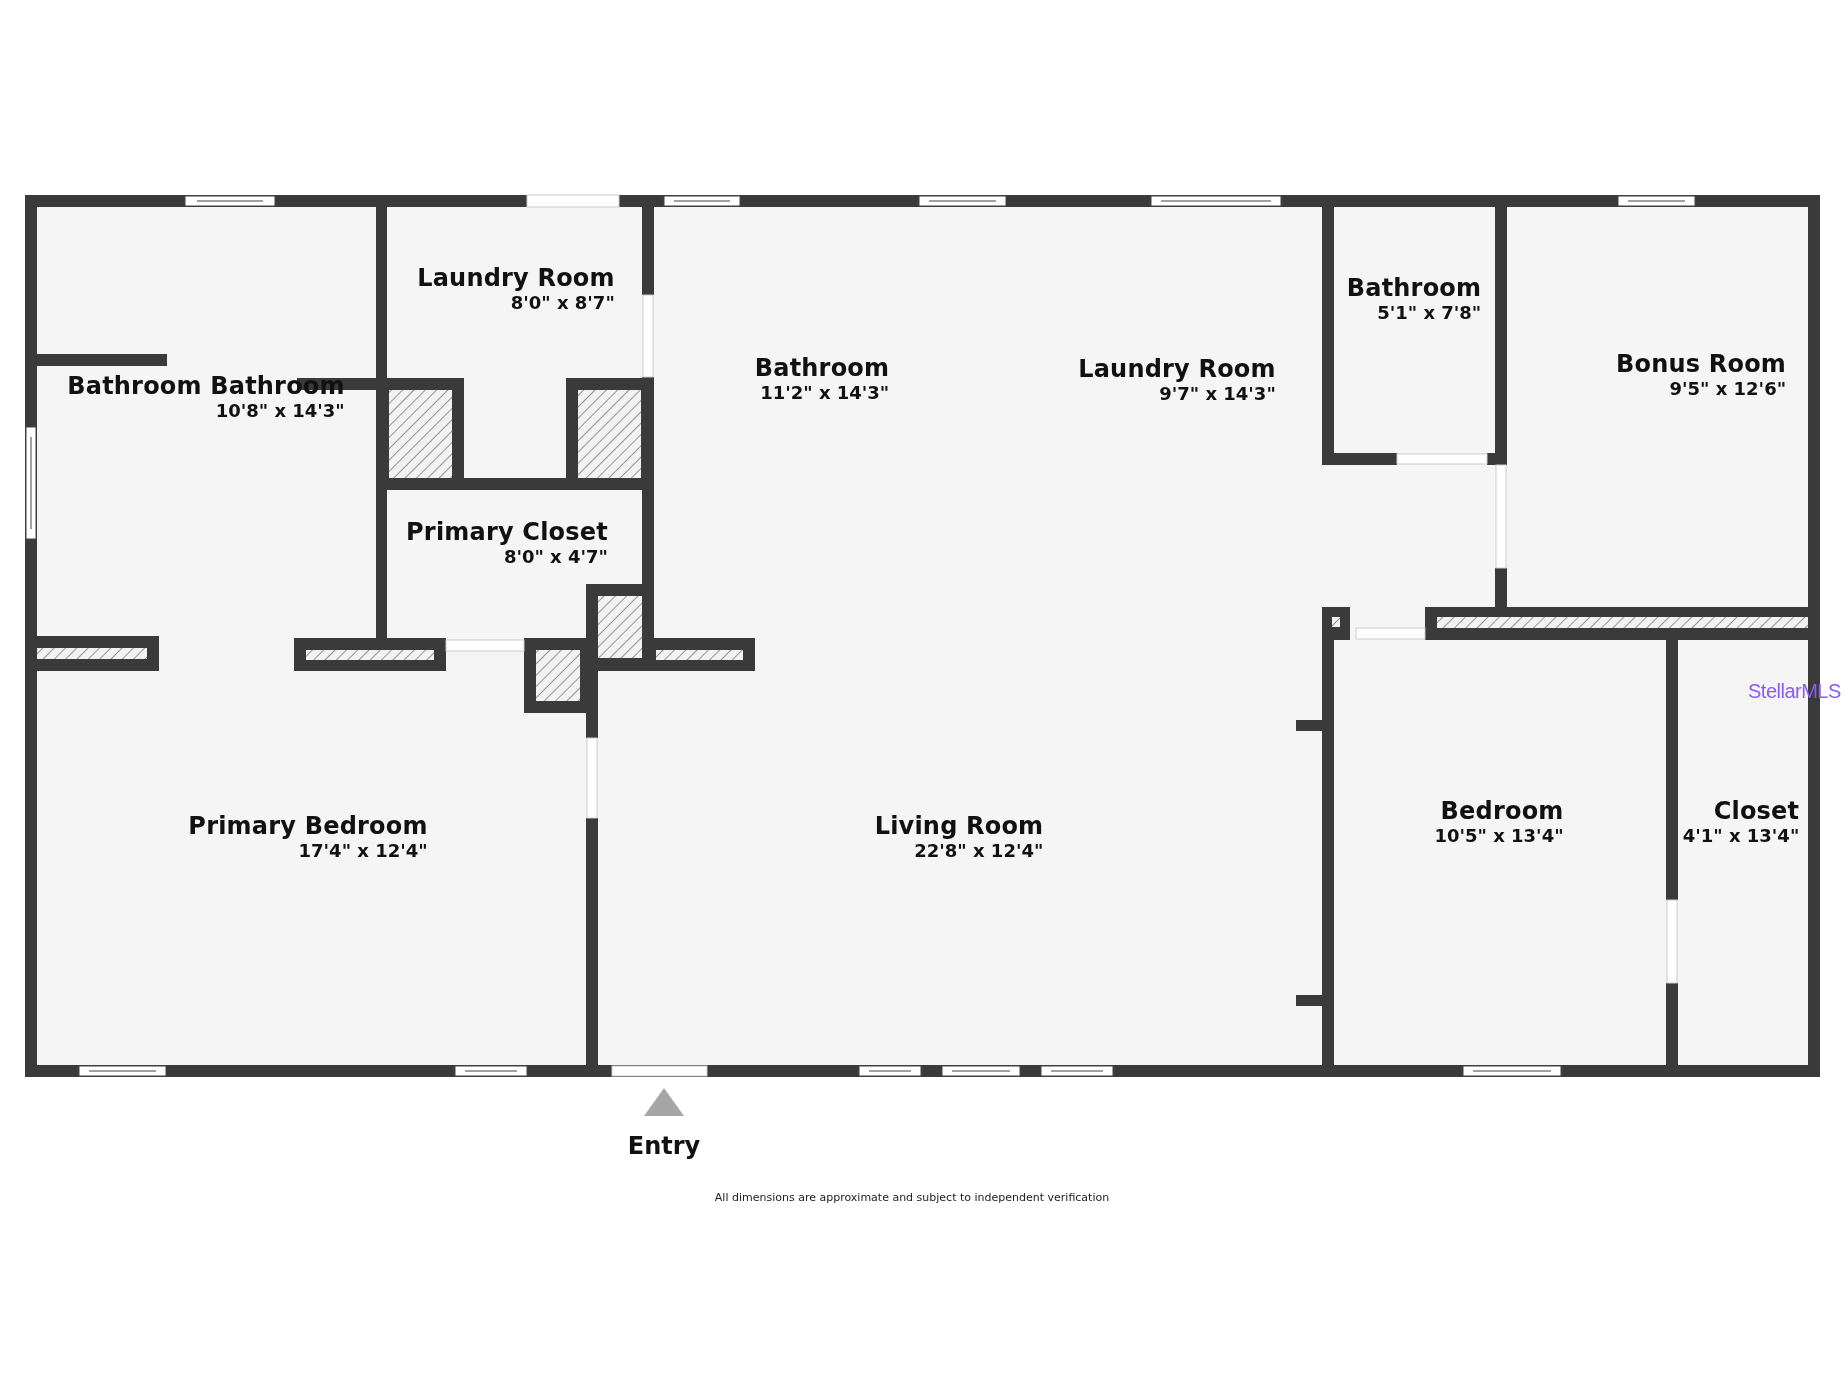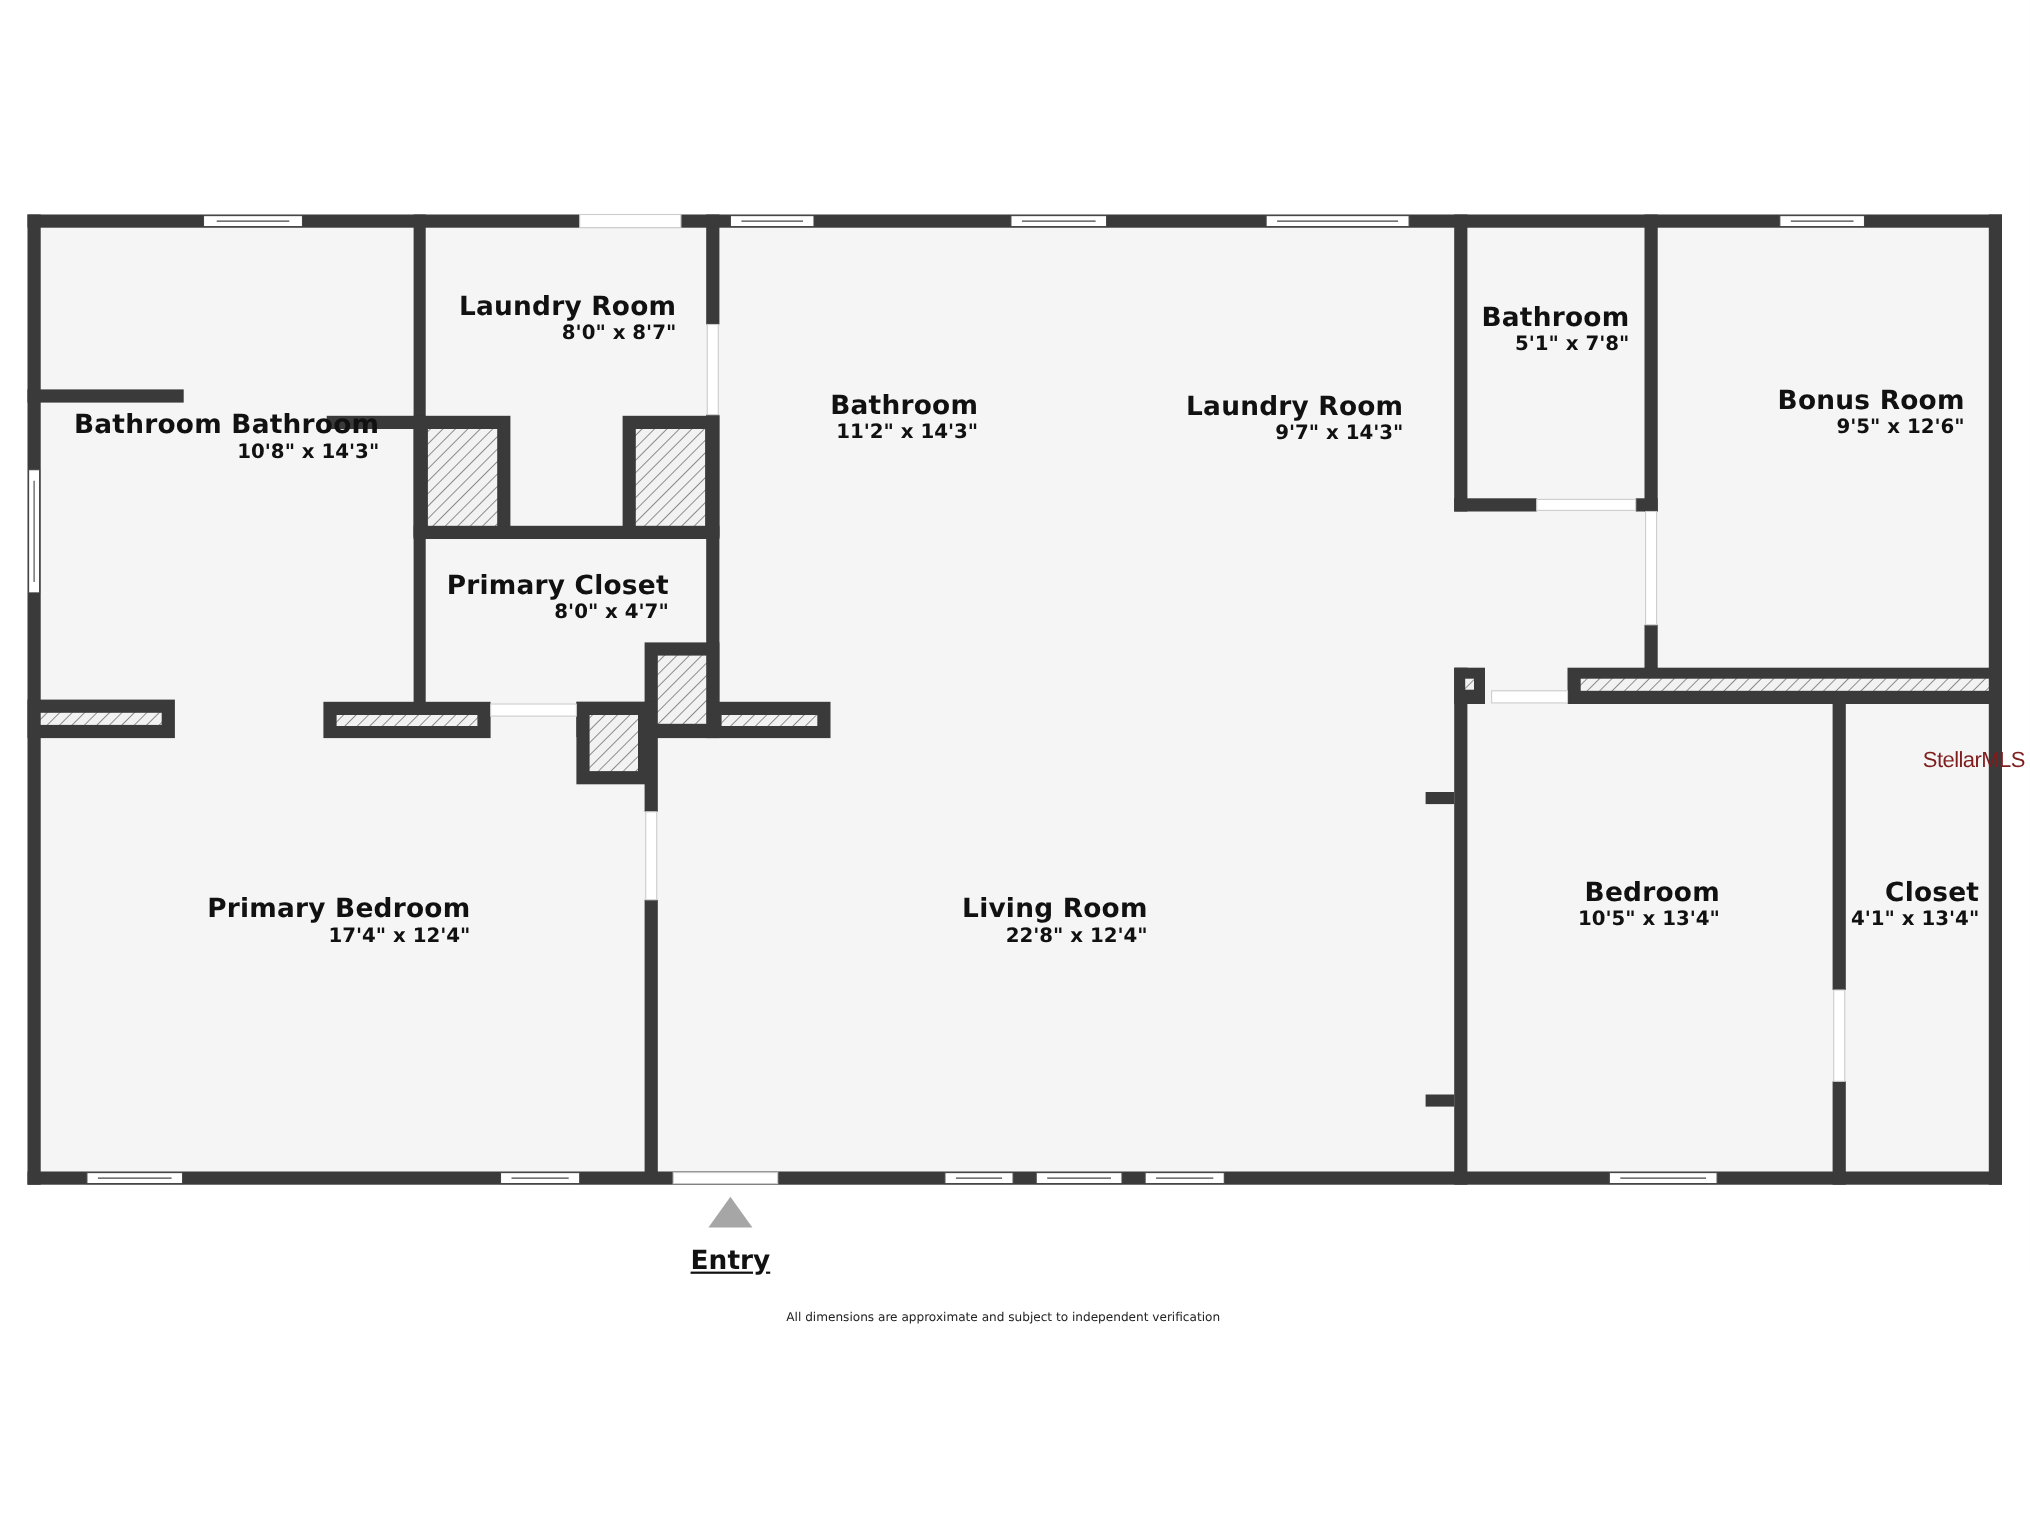--- a/index.html
+++ b/index.html
@@ -1,23 +1,23 @@
 <!DOCTYPE html>
 <html><head>
 <meta charset="utf-8">
 <style>
   html, body { margin:0; padding:0; background:#ffffff; }
   body { width:1845px; height:1383px; position:relative; overflow:hidden; font-family:"DejaVu Sans", sans-serif; }
   #plan { position:absolute; left:0; top:0; width:1845px; height:1383px; }
   .room-label { position:absolute; transform:translateX(-50%); text-align:right; white-space:nowrap; color:#111; }
   .room-name { font-weight:bold; font-size:24px; line-height:28px; letter-spacing:0.2px; }
   .room-dim { font-weight:bold; font-size:18px; line-height:22px; }
-  .entry-label { position:absolute; transform:translateX(-50%); font-weight:bold; font-size:24px; color:#111;text-decoration:underline; }
+  .entry-label { position:absolute; transform:translateX(-50%); font-weight:bold; font-size:24px; color:#111; }
   .disclaimer { position:absolute; transform:translateX(-50%); font-size:11px; color:#222; white-space:nowrap; }
-  .watermark { position:absolute; font-size:20px; color:#7f1d1d; font-family:"Liberation Sans", sans-serif; letter-spacing:-0.5px; }
+  .watermark { position:absolute; font-size:20px; color:#8b5cf6; font-family:"Liberation Sans", sans-serif; letter-spacing:-0.5px; }
 </style>
 </head>
 <body>
 
 <svg id="plan" viewBox="0 0 1845 1383" xmlns="http://www.w3.org/2000/svg">
   <defs>
     <pattern id="hatch" patternUnits="userSpaceOnUse" width="8" height="8" patternTransform="rotate(45)">
       <rect width="8" height="8" fill="#f2f2f2"></rect>
       <line x1="0" y1="0" x2="0" y2="8" stroke="#555" stroke-width="1.2"></line>
     </pattern>

